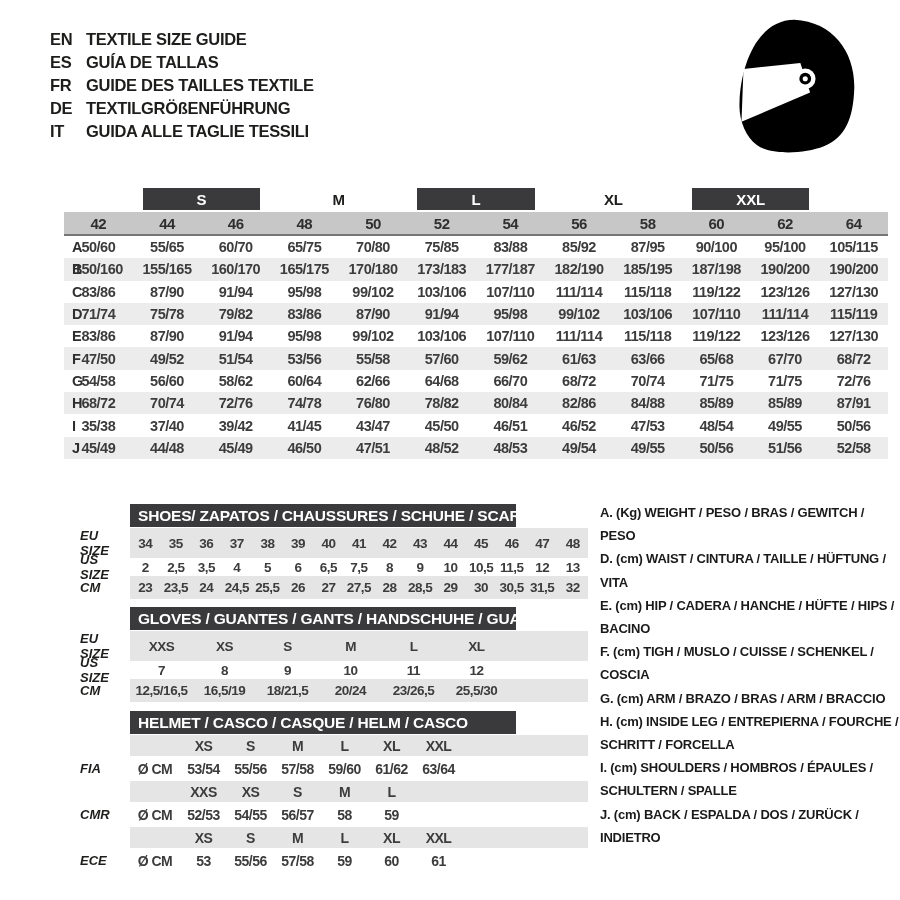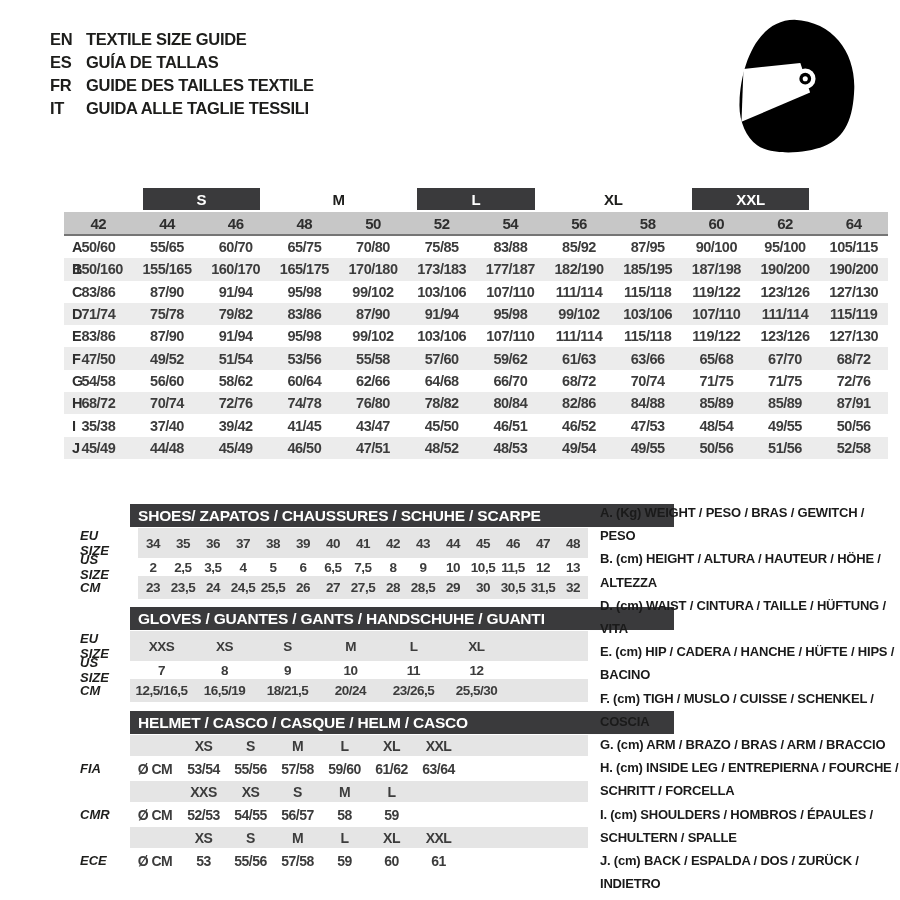--- a/index.html
+++ b/index.html
@@ -35,29 +35,29 @@
   .d-row.odd{background:var(--stripe);}
   .d-label{position:absolute;left:8px;font-weight:bold;font-size:14.5px;color:#2e2e2e;}
   .cell{text-align:center;font-weight:bold;font-size:14.5px;color:#3c3c3c;letter-spacing:-0.5px;white-space:nowrap;}
   .num-row .cell{color:#2f2f2f;font-size:15px;}
 
   
   .section{position:absolute;left:64px;width:560px;}
   #shoes{top:504px;}
   #gloves{top:607px;}
   #helmet{top:711px;}
-  .sec-bar{margin-left:66px;width:544px;height:23px;background:var(--dark);color:#fff;
+  .sec-bar{margin-left:66px;width:386px;height:23px;background:var(--dark);color:#fff;
        font-weight:bold;font-size:15.5px;letter-spacing:-0.2px;display:flex;align-items:center;
        padding-left:8px;white-space:nowrap;}
   .sec-row{display:grid;grid-template-columns:66px 458px;align-items:stretch;height:23px;margin-top:1px;}
   .sec-row.slim{height:21px;}
   .sec-label{padding-left:16px;font-weight:bold;font-size:13px;display:flex;align-items:center;font-style:italic;}
   .sec-content{display:grid;align-items:center;height:100%;}
   .sec-row.shaded .sec-content{background:var(--secstripe);}
-  .cols15{grid-template-columns:repeat(15,1fr);margin-left:8px;}
+  .cols15{grid-template-columns:repeat(15,1fr);}
   .cols-gloves{grid-template-columns:repeat(6,63px) 1fr;}
   .cols-helmet{grid-template-columns:50px repeat(6,47px) 1fr;}
   .sec-content .cell{font-size:13.5px;}
   .cols-gloves .cell{font-size:13.5px;}
   .cols-helmet .cell{font-size:14px;}
 
   
   #legend{position:absolute;left:600px;top:501px;width:300px;font-weight:bold;font-size:13px;
        line-height:23.2px;letter-spacing:-0.2px;color:#1a1a1a;}
 </style>
@@ -71,20 +71,24 @@
       <span class="lang-code">EN</span>
       <span>TEXTILE SIZE GUIDE</span>
     </div>
     <div class="lang-row">
       <span class="lang-code">ES</span>
       <span>GUÍA DE TALLAS</span>
     </div>
     <div class="lang-row">
       <span class="lang-code">FR</span>
       <span>GUIDE DES TAILLES TEXTILE</span>
+    </div>
+    <div class="lang-row">
+      <span class="lang-code">DE</span>
+      <span>TEXTILGRÖßENFÜHRUNG</span>
     </div>
     <div class="lang-row">
       <span class="lang-code">IT</span>
       <span>GUIDA ALLE TAGLIE TESSILI</span>
     </div>
   </div>
 
   <svg id="logo" viewBox="0 0 175 155" xmlns="http://www.w3.org/2000/svg">
     <path d="M 90 8
              C 130 10 152 42 151 78
@@ -452,21 +456,20 @@
             <div class="cell">59</div>
             <div class="cell">60</div>
             <div class="cell">61</div>
           </div>
         </div>
       </div>
   </div>
 
   <div id="legend">
       <div>A. (Kg) WEIGHT / PESO / BRAS / GEWITCH / PESO</div>
-      <div>B. (cm) HEIGHT / ALTURA / HAUTEUR / HÖHE / ALTEZZA</div>
       <div>D. (cm) WAIST / CINTURA / TAILLE / HÜFTUNG / VITA</div>
       <div>E. (cm) HIP / CADERA / HANCHE / HÜFTE / HIPS / BACINO</div>
       <div>F. (cm) TIGH / MUSLO / CUISSE / SCHENKEL / COSCIA</div>
       <div>G. (cm) ARM / BRAZO / BRAS / ARM / BRACCIO</div>
       <div>H. (cm) INSIDE LEG / ENTREPIERNA / FOURCHE / SCHRITT / FORCELLA</div>
       <div>I. (cm) SHOULDERS / HOMBROS / ÉPAULES / SCHULTERN / SPALLE</div>
       <div>J. (cm) BACK / ESPALDA / DOS / ZURÜCK / INDIETRO</div>
     </div>
 
 </div>

